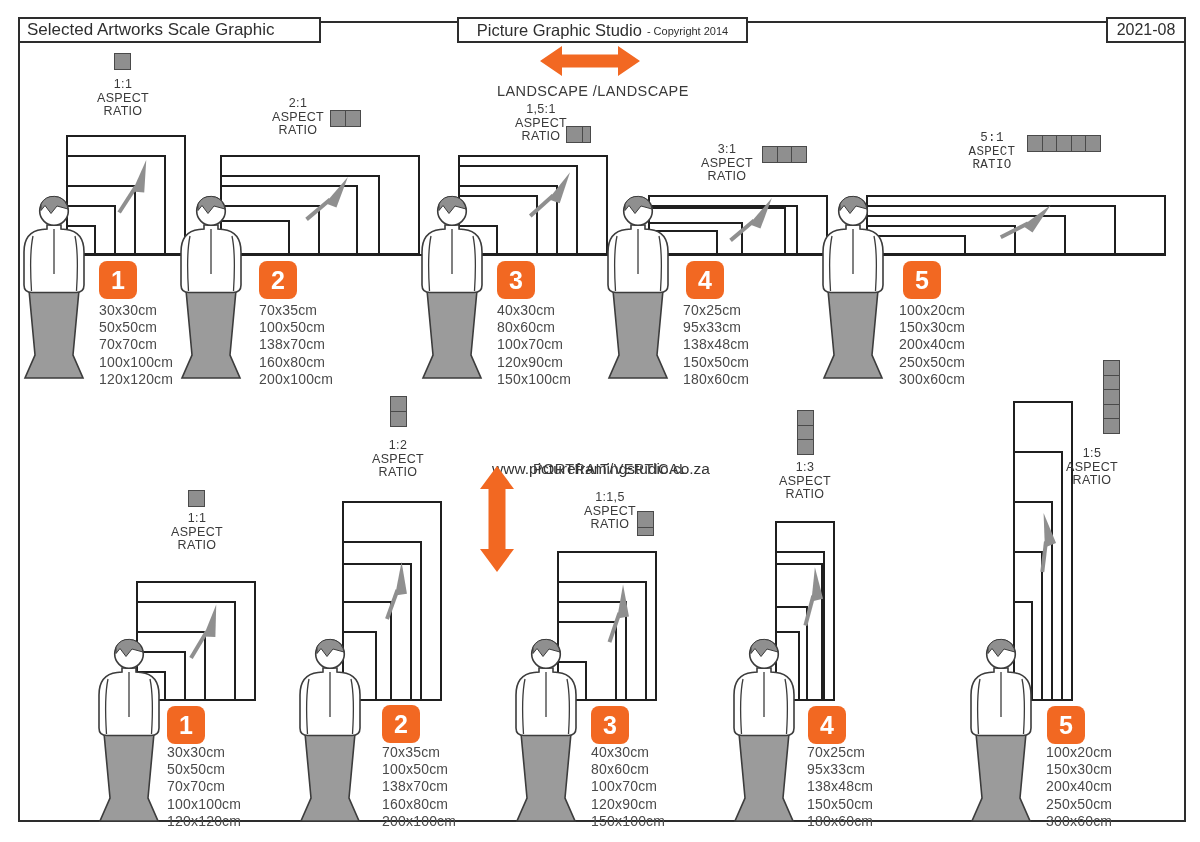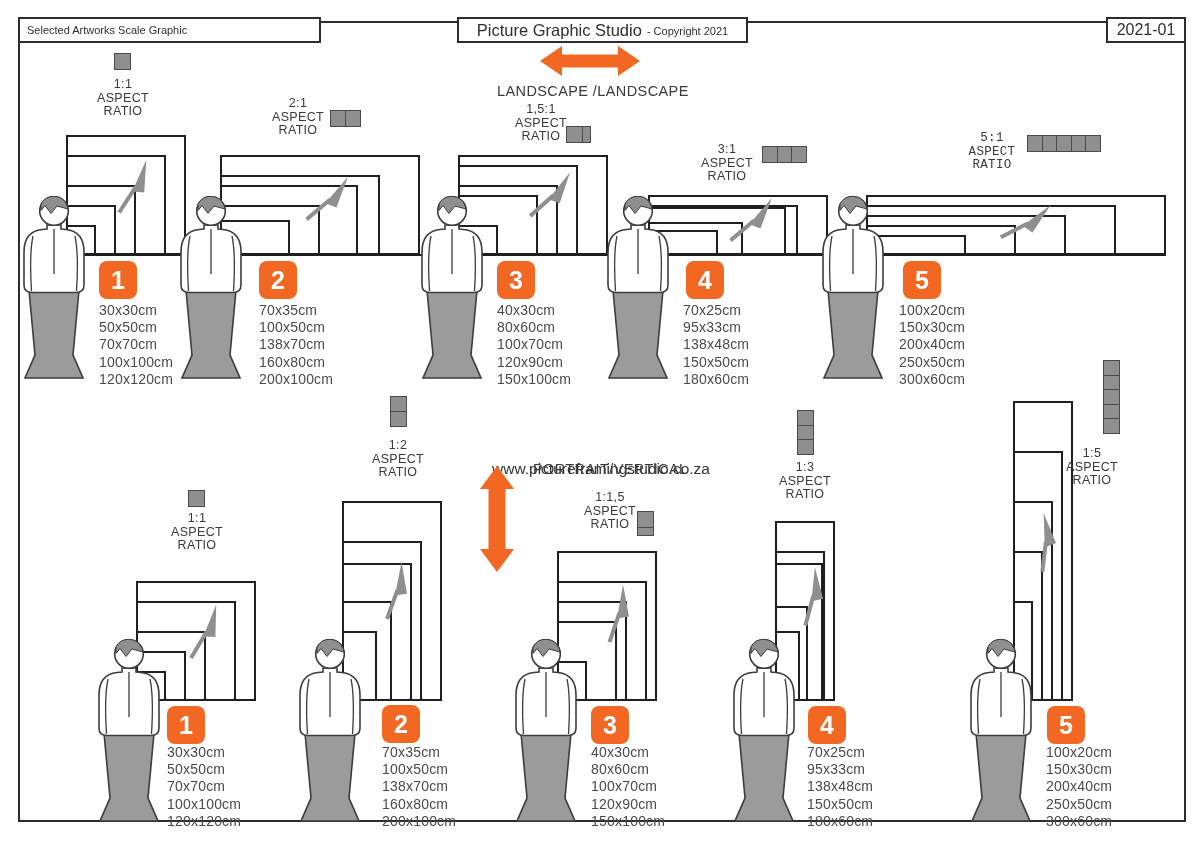--- a/index.html
+++ b/index.html
@@ -5,21 +5,21 @@
   * { margin:0; padding:0; box-sizing:border-box; }
   html,body { width:1200px; height:842px; background:#ffffff;
     font-family:"Liberation Sans", sans-serif; position:relative; overflow:hidden; }
   .page { position:absolute; left:0; top:0; width:1200px; height:842px; background:#fff; }
 
   .border-frame { position:absolute; left:18px; top:21px; width:1168px; height:801px;
     border:2.5px solid #2d2d2d; z-index:0; }
 
   .hdr-box { position:absolute; top:17px; height:26px; background:#fff; border:2px solid #2d2d2d;
     display:flex; align-items:center; white-space:nowrap; z-index:6; color:#2e2e2e; }
-  .hdr-left  { left:18px;  width:303px; padding-left:7px; font-size:11px; }
+  .hdr-left  { left:18px;  width:303px; padding-left:7px; font-size:17px; }
   .hdr-center{ left:457px; width:291px; justify-content:center; gap:5px; }
   .hdr-center .studio { font-size:16.5px; }
   .hdr-center .copy   { font-size:11px; padding-top:2px; }
   .hdr-right { left:1106px; width:80px; justify-content:center; font-size:16px; }
 
   .heading { position:absolute; font-size:14.5px; color:#3a3a3a; letter-spacing:.4px; z-index:5; }
   .baseline { position:absolute; background:#1f1f1f; z-index:1; }
 
   .group { position:absolute; left:0; top:0; width:0; height:0; }
   .frame { position:absolute; border:2px solid #1f1f1f; z-index:1; background:transparent; }
@@ -57,24 +57,24 @@
 
 <div class="page">
 
   <div class="border-frame"></div>
 
   <div class="hdr-box hdr-left">
     <span>Selected Artworks Scale Graphic</span>
   </div>
   <div class="hdr-box hdr-center">
     <span class="studio">Picture Graphic Studio</span>
-    <span class="copy">- Copyright 2021</span>
+    <span class="copy">- Copyright 2014</span>
   </div>
   <div class="hdr-box hdr-right">
-    <span>2021-01</span>
+    <span>2021-08</span>
   </div>
 
   <svg class="dbl-arrow" style="left:540px; top:44px;" width="100" height="34" viewBox="0 0 100 34">
     <polygon points="0,17 22,2 22,10.5 78,10.5 78,2 100,17 78,32 78,23.5 22,23.5 22,32" fill="#F26822"></polygon>
   </svg>
   <div class="heading" style="left:497px; top:83px;">LANDSCAPE /LANDSCAPE</div>
 
   <div class="baseline" style="left:66px; top:253.5px; width:1100px; height:2.5px;"></div>
 
   <div class="group">

